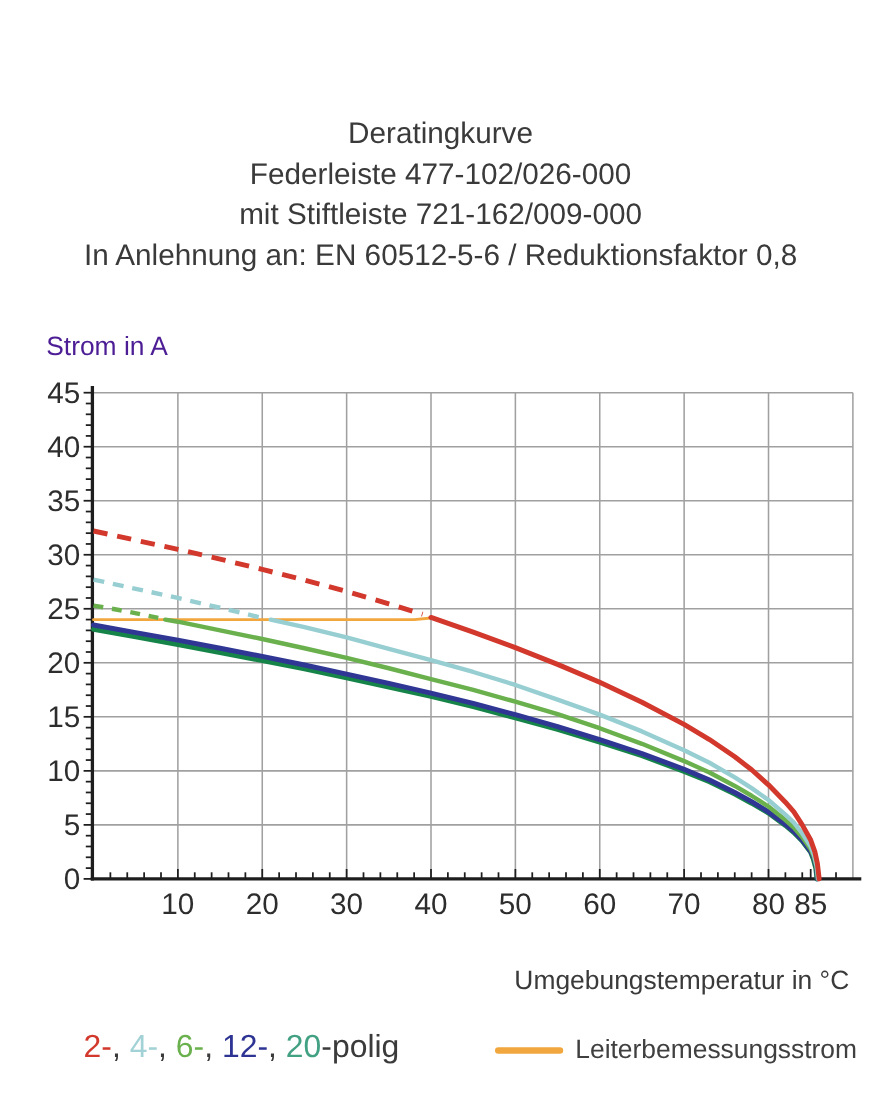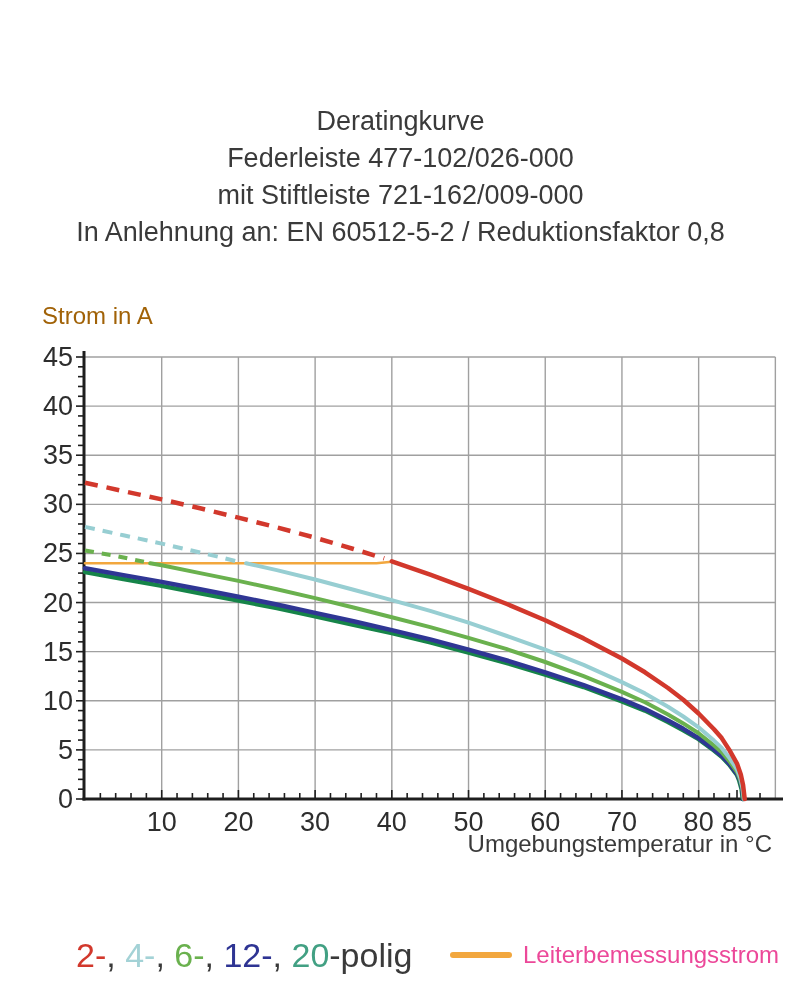--- a/index.html
+++ b/index.html
@@ -1,38 +1,38 @@
 <!DOCTYPE html>
 <html><head>
 <meta charset="utf-8">
 <style>
   html,body{margin:0;padding:0;background:#ffffff;}
   .page{position:relative;width:801px;height:1000px;background:#fff;overflow:hidden;
         font-family:"Liberation Sans",sans-serif;color:#3a3a3a;}
   .title-block{position:absolute;top:103px;left:0;width:801px;text-align:center;
                font-size:27px;line-height:37px;color:#3a3a3a;}
   .title-block sup{font-size:0.62em;}
-  .y-axis-title{position:absolute;left:42px;top:302px;font-size:24px;color:#a16207;}
+  .y-axis-title{position:absolute;left:42px;top:302px;font-size:24px;color:#4c1d95;}
   #chart-svg{position:absolute;left:0;top:0;}
-  .x-axis-title{position:absolute;right:29px;top:830px;font-size:24px;color:#3a3a3a;}
-  .legend-left{position:absolute;left:76px;top:936px;font-size:34px;color:#3a3a3a;}
-  .legend-right{position:absolute;left:450px;top:941px;font-size:24px;color:#ec4899;
+  .x-axis-title{position:absolute;right:29px;top:878px;font-size:24px;color:#3a3a3a;}
+  .legend-left{position:absolute;left:76px;top:936px;font-size:29px;color:#3a3a3a;}
+  .legend-right{position:absolute;left:450px;top:941px;font-size:24px;color:#404040;
                 display:flex;align-items:center;}
   .swatch{display:inline-block;width:62px;height:6px;border-radius:3px;margin-right:11px;}
 </style>
 </head>
 <body>
 
 <div class="page">
 
   <div class="title-block">
     <div>Deratingkurve</div>
     <div>Federleiste 477-102/026-000</div>
     <div>mit Stiftleiste 721-162/009-000</div>
-    <div>In Anlehnung an: EN 60512-5-2 / Reduktionsfaktor 0,8</div>
+    <div>In Anlehnung an: EN 60512-5-6 / Reduktionsfaktor 0,8</div>
   </div>
 
   <div class="y-axis-title">Strom in A</div>
 
   <svg id="chart-svg" width="801" height="1000">
       <g stroke="#a0a0a0" stroke-width="1.4">
         <line x1="161.70588235294116" y1="357" x2="161.70588235294116" y2="799"></line>
         <line x1="238.41176470588235" y1="357" x2="238.41176470588235" y2="799"></line>
         <line x1="315.11764705882354" y1="357" x2="315.11764705882354" y2="799"></line>
         <line x1="391.8235294117647" y1="357" x2="391.8235294117647" y2="799"></line>

